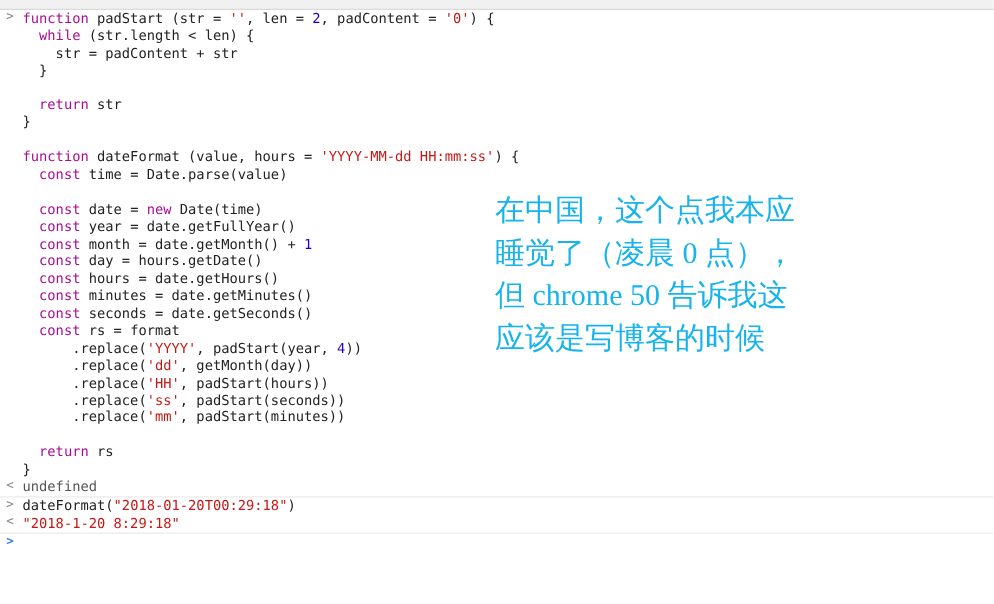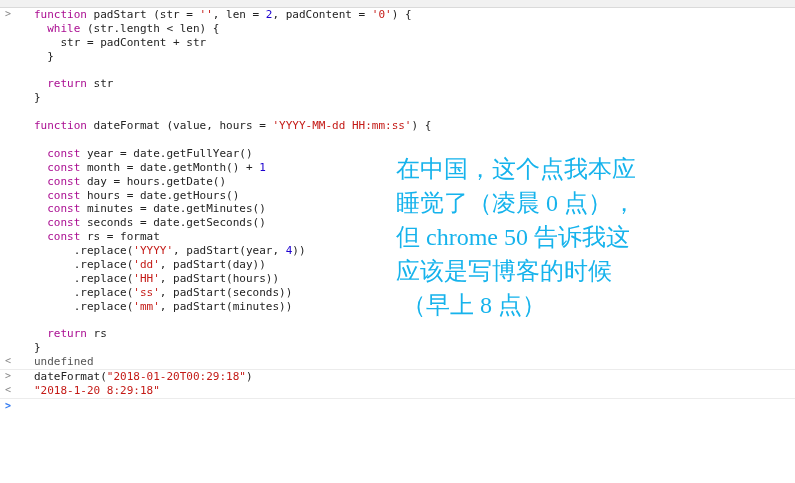--- a/index.html
+++ b/index.html
@@ -1,21 +1,21 @@
 <!DOCTYPE html>
 <html><head>
 <meta charset="utf-8">
 <style>
   html, body { margin:0; padding:0; }
   body { width:795px; height:483px; background:#fff; overflow:hidden; position:relative;
          font-family:"DejaVu Sans Mono","Liberation Mono",monospace; font-size:11px; color:#222; }
   .topbar { position:absolute; left:0; top:0; width:795px; height:7px; background:#f1f1f1; border-bottom:1px solid #dadada; }
   .console { position:absolute; left:0; top:8px; width:795px; }
   .entry { position:relative; }
-  .line { height:13.9px; line-height:13.9px; white-space:pre; padding-left:34px; }
+  .line { height:13.9px; line-height:13.9px; white-space:pre; padding-left:18px; }
   .prompt { position:absolute; left:5px; font-size:10px; color:#888; }
   .prompt.in-active { color:#367cf1; font-weight:bold; }
   .kw { color:#aa0d91; }
   .str { color:#c41a16; }
   .num { color:#1c00cf; }
   .sep { border-top:1px solid #ececec; }
   .out { color:#555; }
   .annot { position:absolute; left:396px; top:152px; width:400px; color:#16b3ec;
            font-family:Liberation Serif, serif; font-size:24px; line-height:34px; }
   .annot div { white-space:pre; }
@@ -31,30 +31,32 @@
     <div id="code">
         <div class="line"><span class="kw">function </span><span>padStart (str = </span><span class="str">''</span><span>, len = </span><span class="num">2</span><span>, padContent = </span><span class="str">'0'</span><span>) {</span></div>
         <div class="line"><span>  </span><span class="kw">while</span><span> (str.length &lt; len) {</span></div>
         <div class="line"><span>    str = padContent + str</span></div>
         <div class="line"><span>  }</span></div>
         <div class="line"><span></span></div>
         <div class="line"><span>  </span><span class="kw">return</span><span> str</span></div>
         <div class="line"><span>}</span></div>
         <div class="line"><span></span></div>
         <div class="line"><span class="kw">function</span><span> dateFormat (value, hours = </span><span class="str">'YYYY-MM-dd HH:mm:ss'</span><span>) {</span></div>
+        <div class="line"><span>  </span><span class="kw">const</span><span> time = Date.parse(value)</span></div>
         <div class="line"><span></span></div>
+        <div class="line"><span>  </span><span class="kw">const</span><span> date = </span><span class="kw">new</span><span> Date(time)</span></div>
         <div class="line"><span>  </span><span class="kw">const</span><span> year = date.getFullYear()</span></div>
         <div class="line"><span>  </span><span class="kw">const</span><span> month = date.getMonth() + </span><span class="num">1</span></div>
         <div class="line"><span>  </span><span class="kw">const</span><span> day = hours.getDate()</span></div>
         <div class="line"><span>  </span><span class="kw">const</span><span> hours = date.getHours()</span></div>
         <div class="line"><span>  </span><span class="kw">const</span><span> minutes = date.getMinutes()</span></div>
         <div class="line"><span>  </span><span class="kw">const</span><span> seconds = date.getSeconds()</span></div>
         <div class="line"><span>  </span><span class="kw">const</span><span> rs = format</span></div>
         <div class="line"><span>      .replace(</span><span class="str">'YYYY'</span><span>, padStart(year, </span><span class="num">4</span><span>))</span></div>
-        <div class="line"><span>      .replace(</span><span class="str">'dd'</span><span>, padStart(day))</span></div>
+        <div class="line"><span>      .replace(</span><span class="str">'dd'</span><span>, getMonth(day))</span></div>
         <div class="line"><span>      .replace(</span><span class="str">'HH'</span><span>, padStart(hours))</span></div>
         <div class="line"><span>      .replace(</span><span class="str">'ss'</span><span>, padStart(seconds))</span></div>
         <div class="line"><span>      .replace(</span><span class="str">'mm'</span><span>, padStart(minutes))</span></div>
         <div class="line"><span></span></div>
         <div class="line"><span>  </span><span class="kw">return</span><span> rs</span></div>
         <div class="line"><span>}</span></div>
       </div>
   </div>
   <div class="entry">
     <span class="prompt" style="top:0">&lt;</span>
@@ -71,14 +73,13 @@
   <div class="entry sep" style="height:20px;">
     <span class="prompt in-active" style="top:1px">&gt;</span>
   </div>
 </div>
 
 <div class="annot" id="annot" style="color: rgb(22, 179, 236);">
     <div>在中国，这个点我本应</div>
     <div>睡觉了（凌晨 0 点），</div>
     <div>但 chrome 50 告诉我这</div>
     <div>应该是写博客的时候</div>
-    <div> （早上 8 点）</div>
   </div>
 
 </body></html>

